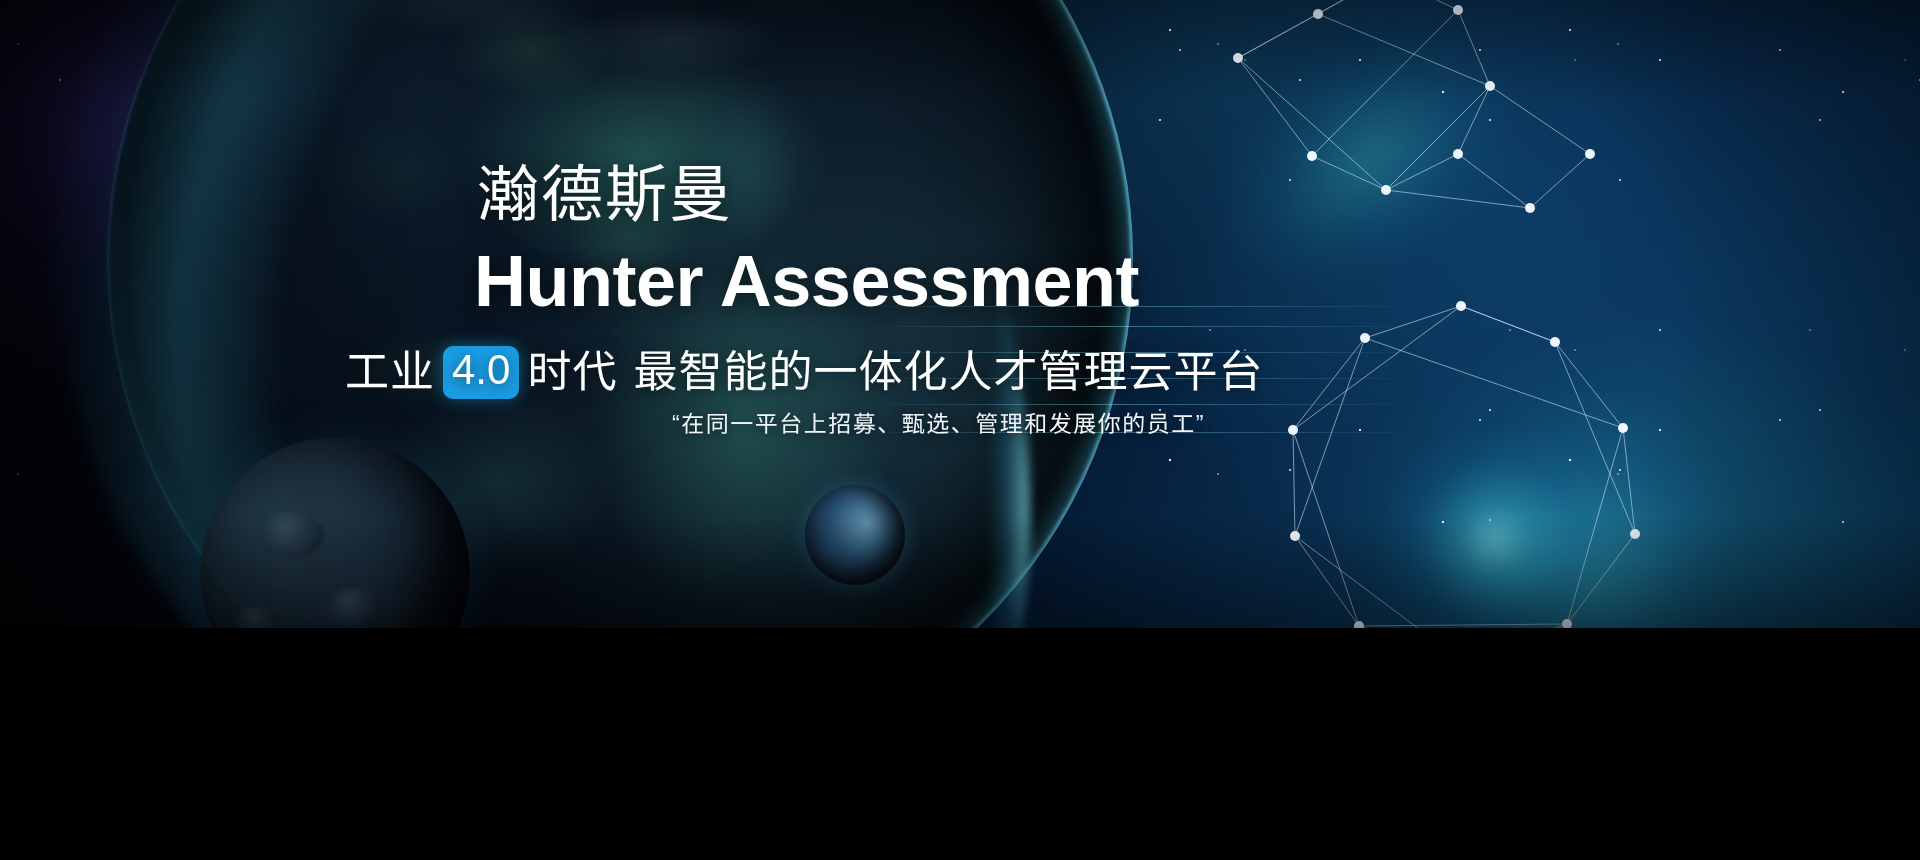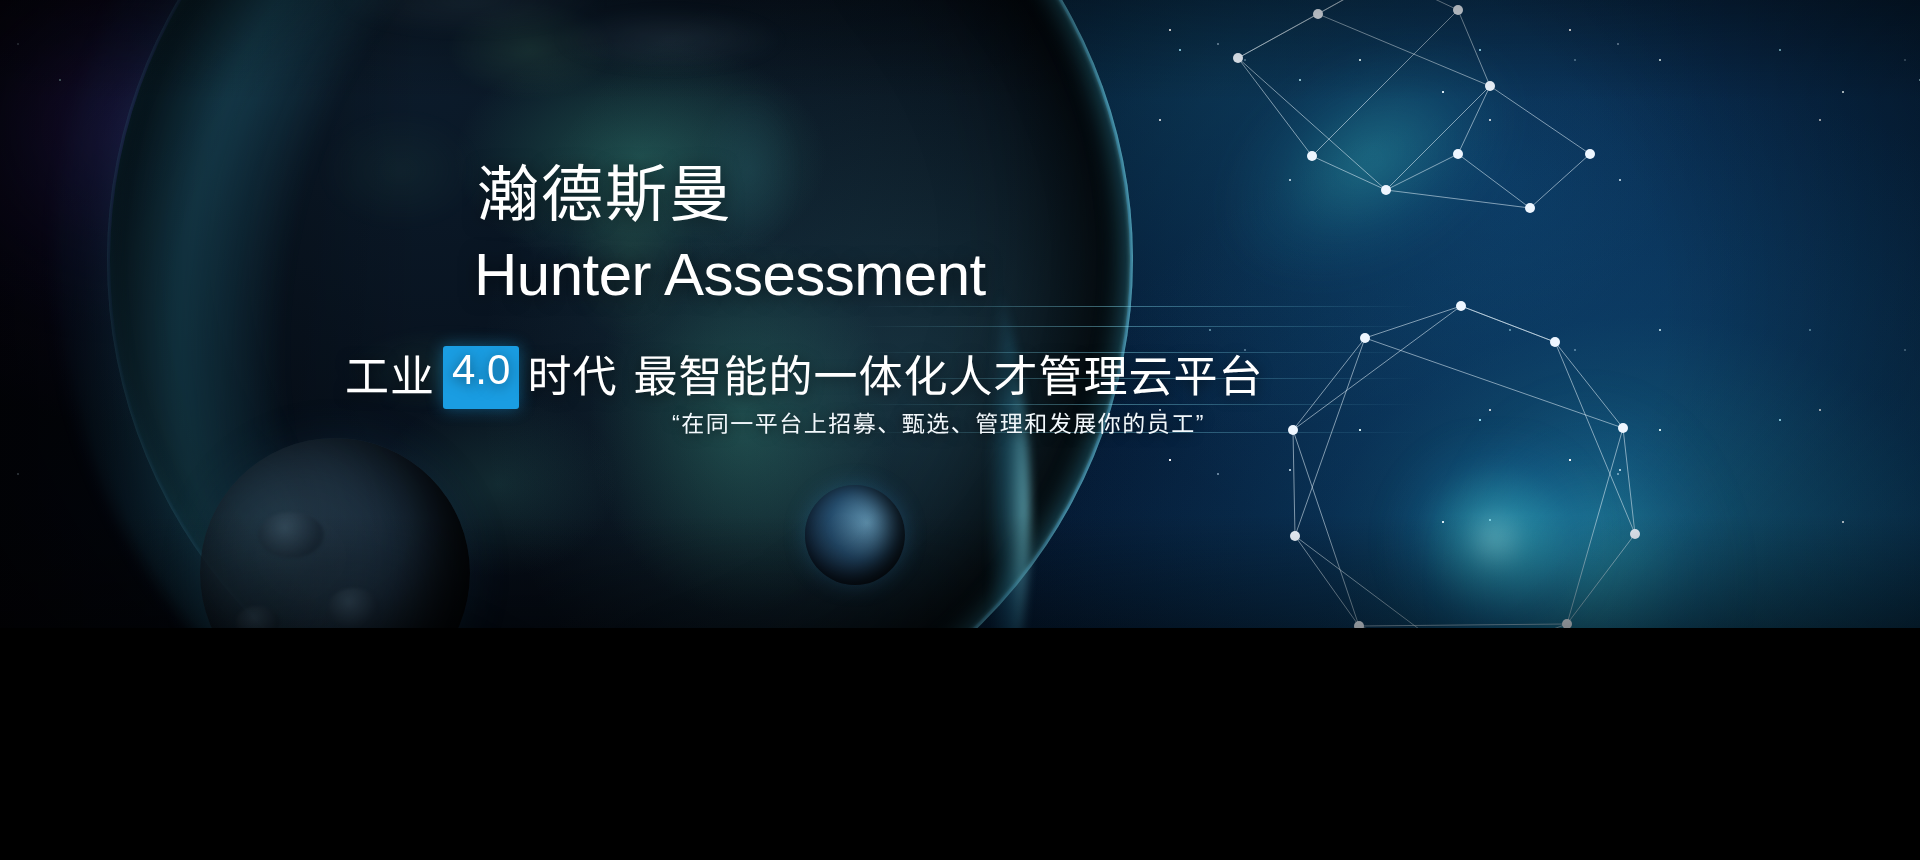--- a/index.html
+++ b/index.html
@@ -189,39 +189,39 @@
   .content{position:absolute; inset:0;}
 
   .title-cn{
     position:absolute; left:477px; top:162px;
     font-size:62px; line-height:1.06; font-weight:400; letter-spacing:2px;
     color:#ffffff; text-shadow:0 2px 18px rgba(0,0,0,0.55);
     white-space:nowrap;
   }
   .title-en{
     position:absolute; left:474px; top:243px;
-    font-size:60px; line-height:1.06; font-weight:400; letter-spacing:-0.5px;
+    font-size:72px; line-height:1.06; font-weight:700; letter-spacing:-0.5px;
     color:#ffffff; text-shadow:0 2px 18px rgba(0,0,0,0.55);
     white-space:nowrap;
     text-align:center;
   }
 
   .tagline{
     position:absolute; left:345px; top:346px;
     display:flex; align-items:center; gap:0;
     font-size:44px; line-height:1; font-weight:400; letter-spacing:1px;
     color:#ffffff; text-shadow:0 2px 14px rgba(0,0,0,0.55);
     white-space:nowrap;
   }
   .tagline .seg{display:inline-block;font-family:Liberation Serif, serif;}
   .badge-40{
     display:inline-flex; align-items:center; justify-content:center;
     background:#1a9de2; color:#ffffff;
-    border-radius:3px;
-    padding:1px 9px 17px 9px;
+    border-radius:10px;
+    padding:1px 9px 7px 9px;
     margin:0 8px;
     font-size:42px; font-weight:400; letter-spacing:0;
     line-height:1.08;
     box-shadow:0 0 16px rgba(26,157,226,0.45);
   }
   .tagline .gap{display:inline-block; width:16px;}
 
   .quote{
     position:absolute; left:672px; top:410px;
     font-size:23px; line-height:1.3; font-weight:400; letter-spacing:1.5px;

